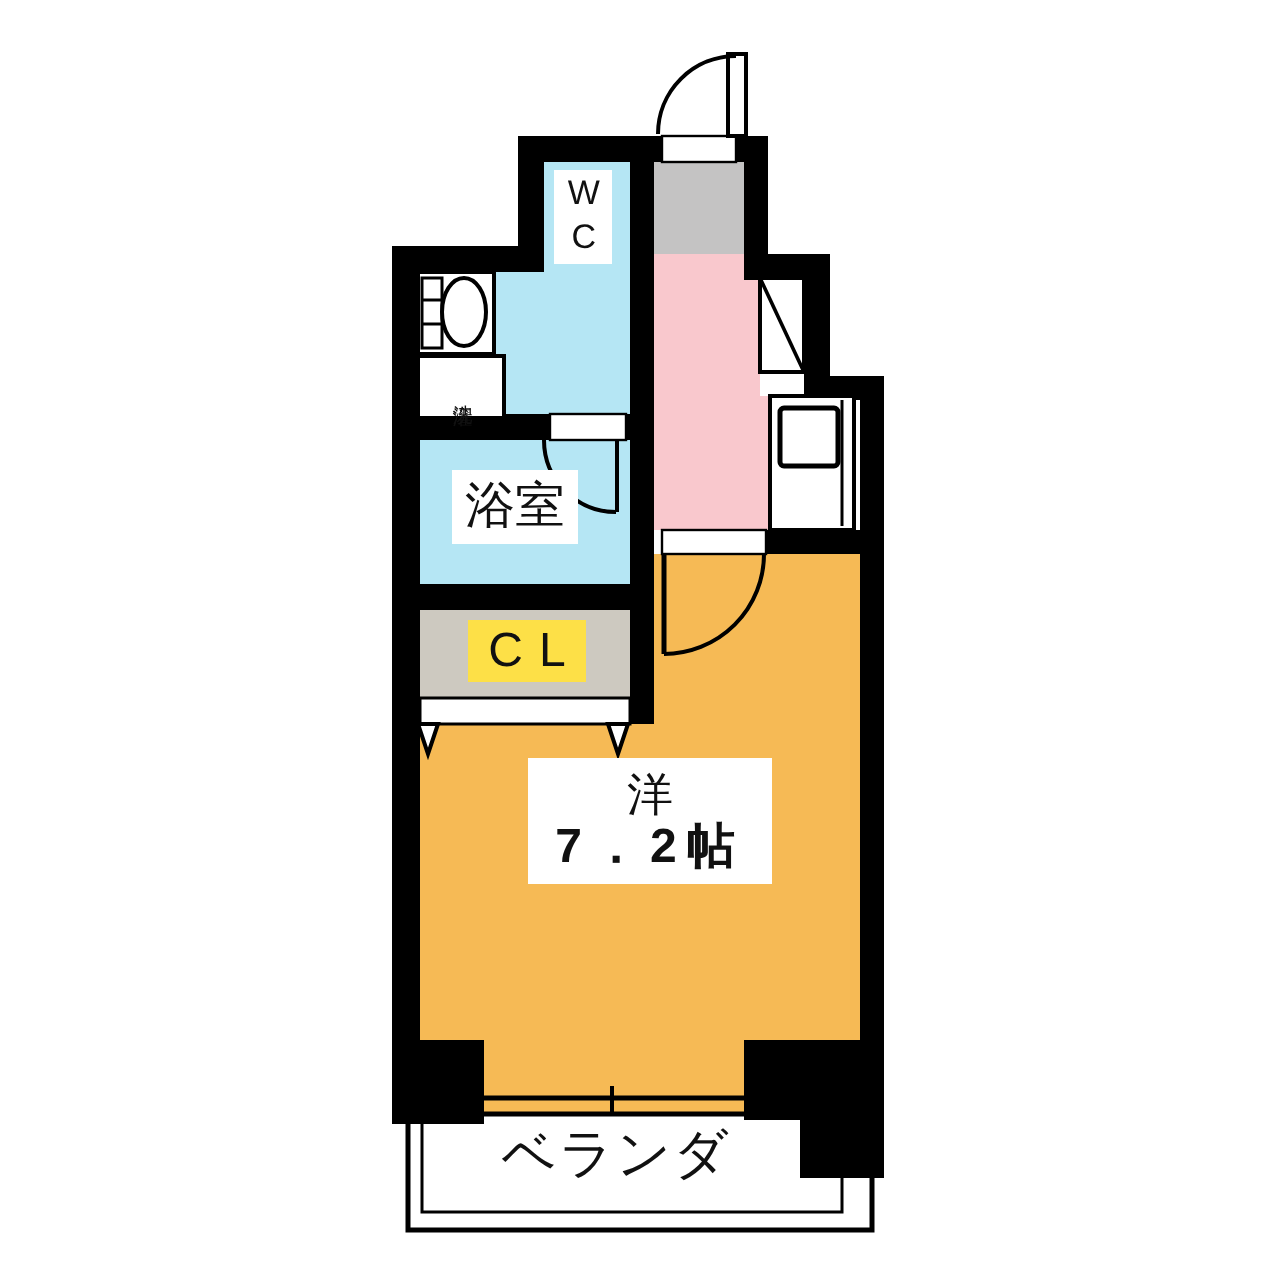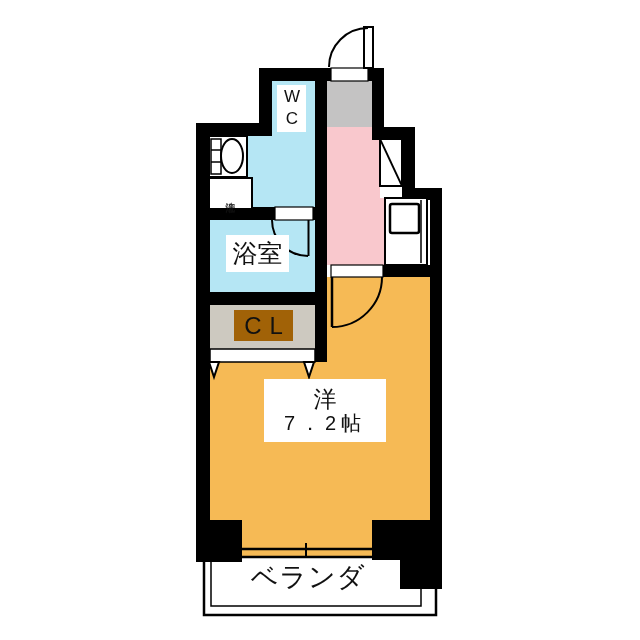--- a/index.html
+++ b/index.html
@@ -9,21 +9,21 @@
   .lbl{position:absolute;display:flex;align-items:center;justify-content:center;
        color:#111;text-align:center;line-height:1.05;white-space:nowrap;}
   .lbl.boxed{background:#fff;}
   .v-text{writing-mode:vertical-rl;text-orientation:upright;}
   .wc{left:277px;top:85px;width:29px;height:47px;font-size:17px;letter-spacing:3px;font-weight:500;}
   .bath{left:226px;top:235px;width:63px;height:37px;font-size:25px;font-weight:400;}
   .cl{left:234px;top:310px;width:59px;height:31px;font-size:24px;font-weight:500;
       letter-spacing:8px;padding-left:8px;box-sizing:border-box;}
   .living{left:264px;top:379px;width:122px;height:63px;flex-direction:column;background:#fff;}
   .living .name{font-size:23px;font-weight:500;}
-  .living .size{font-size:20px;font-weight:400;letter-spacing:5px;margin-top:2px;}
+  .living .size{font-size:24px;font-weight:700;letter-spacing:5px;margin-top:2px;}
   .laundry{left:221px;top:181px;width:17px;height:27px;font-size:10px;letter-spacing:1px;}
   .veranda{left:243px;top:561px;width:130px;height:33px;font-size:27px;font-weight:500;letter-spacing:1px;text-align:right;}
 </style>
 </head>
 <body>
 
 <div class="canvas">
   <svg width="640" height="640" viewBox="0 0 640 640">
 
     <polygon points="272,81 315,81 315,207 210,207 210,136 272,136" fill="#b5e6f4"></polygon>
@@ -91,20 +91,20 @@
       <line x1="242" y1="557" x2="372" y2="557" stroke-width="2.5"></line>
       <line x1="306" y1="543" x2="306" y2="557" stroke-width="2"></line>
 
       <path d="M204,558 L204,615 L436,615 L436,588" fill="none" stroke-width="2.5"></path>
       <path d="M211,560 L211,606 L421,606 L421,589" fill="none" stroke-width="1.5"></path>
     </g>
   </svg>
 
   <div class="lbl boxed wc v-text">WC</div>
   <div class="lbl boxed bath">浴室</div>
-  <div class="lbl cl" style="background-color: #a16207;">CL</div>
+  <div class="lbl cl" style="background-color: #fde047;">CL</div>
   <div class="lbl laundry v-text">洗濯</div>
   <div class="lbl living">
     <div class="name">洋</div>
     <div class="size">7．2帖</div>
   </div>
   <div class="lbl veranda">ベランダ</div>
 </div>
 
 </body></html>

